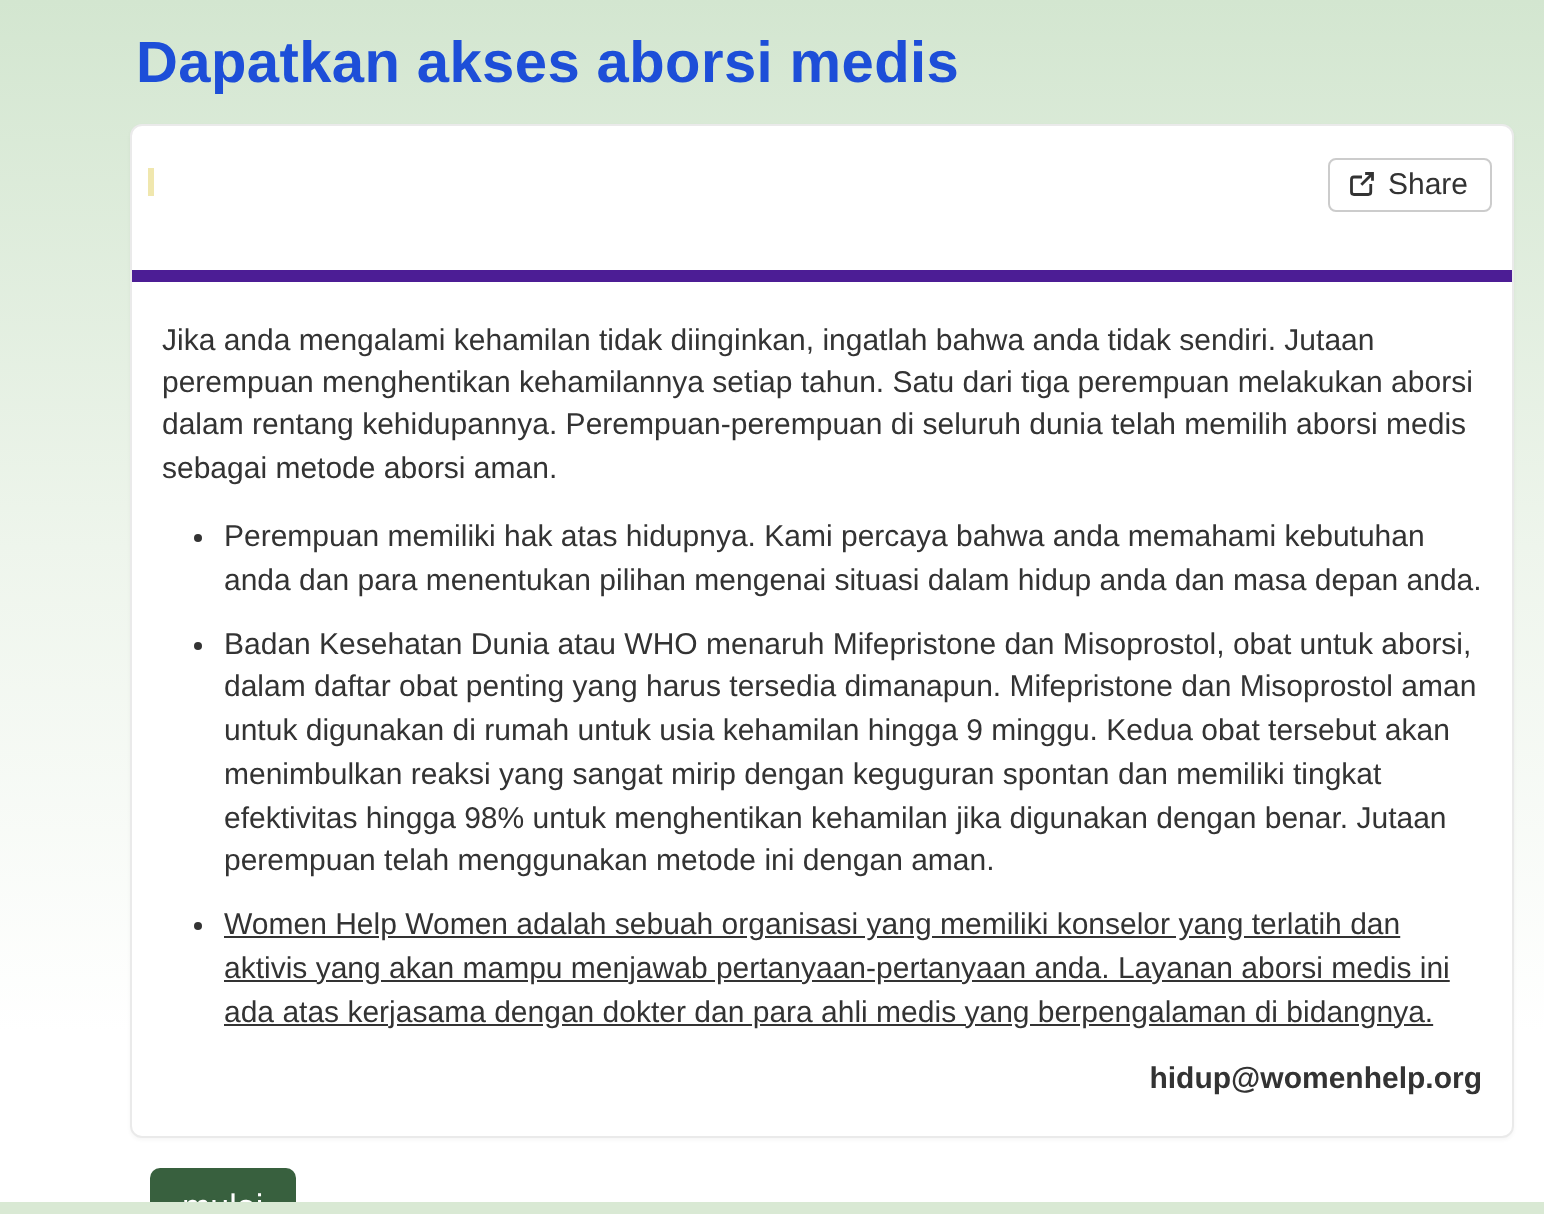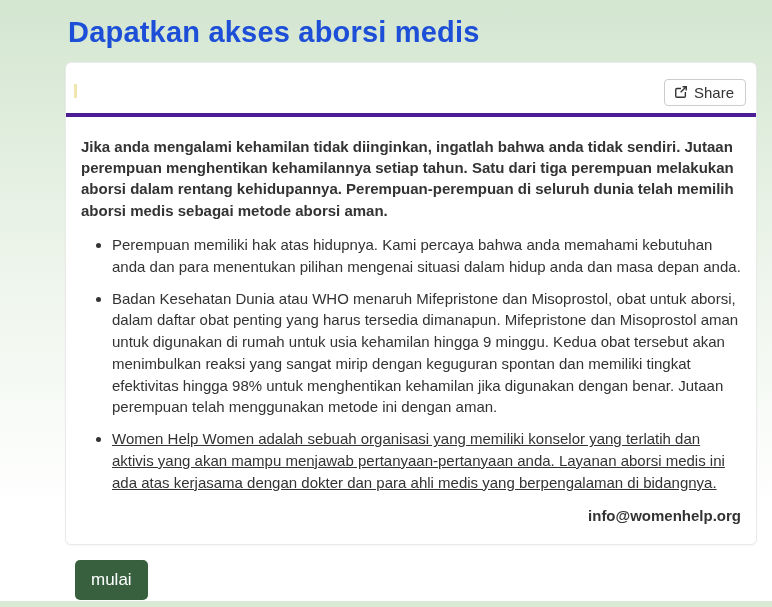--- a/index.html
+++ b/index.html
@@ -24,22 +24,22 @@
   .card {
     margin-left: 65px;
     width: 692px;
     background: #ffffff;
     border: 1px solid #eaeaea;
     border-radius: 6px;
     box-shadow: 0 1px 2px rgba(0,0,0,0.04);
   }
   .card-header {
     position: relative;
-    height: 54px;
-    border-bottom: 4px solid #4c1d95;
+    height: 78px;
+    border-bottom: 6px solid #4c1d95;
   }
   .cursor-mark {
     position: absolute;
     left: 8px; top: 21px;
     width: 3px; height: 14px;
     background: #f0e7ae;
   }
   .share-btn {
     position: absolute;
     right: 10px; top: 16px;
@@ -56,21 +56,21 @@
     cursor: pointer;
   }
   .share-btn svg { display: block; }
   .card-body {
     padding: 19px 15px 18px 15px;
     color: #333333;
     font-size: 15px;
   }
   .intro {
     margin: 0;
-    font-weight: bold;
+    font-weight: normal;
     line-height: 1.42;
   }
   .bullet-list {
     margin: 13px 0 0 0;
     padding-left: 31px;
   }
   .bullet-list li {
     margin-bottom: 10px;
     line-height: 1.45;
   }
@@ -121,21 +121,21 @@
       <span>Share</span>
     </button>
   </div>
   <div class="card-body">
     <p class="intro">Jika anda mengalami kehamilan tidak diinginkan, ingatlah bahwa anda tidak sendiri. Jutaan perempuan menghentikan kehamilannya setiap tahun. Satu dari tiga perempuan melakukan aborsi dalam rentang kehidupannya. Perempuan-perempuan di seluruh dunia telah memilih aborsi medis sebagai metode aborsi aman.</p>
     <ul class="bullet-list">
       <li>Perempuan memiliki hak atas hidupnya. Kami percaya bahwa anda memahami kebutuhan anda dan para menentukan pilihan mengenai situasi dalam hidup anda dan masa depan anda.</li>
       <li>Badan Kesehatan Dunia atau WHO menaruh Mifepristone dan Misoprostol, obat untuk aborsi, dalam daftar obat penting yang harus tersedia dimanapun. Mifepristone dan Misoprostol aman untuk digunakan di rumah untuk usia kehamilan hingga 9 minggu. Kedua obat tersebut akan menimbulkan reaksi yang sangat mirip dengan keguguran spontan dan memiliki tingkat efektivitas hingga 98% untuk menghentikan kehamilan jika digunakan dengan benar. Jutaan perempuan telah menggunakan metode ini dengan aman.</li>
       <li>Women Help Women adalah sebuah organisasi yang memiliki konselor yang terlatih dan aktivis yang akan mampu menjawab pertanyaan-pertanyaan anda. Layanan aborsi medis ini ada atas kerjasama dengan dokter dan para ahli medis yang berpengalaman di bidangnya.</li>
     </ul>
-    <p class="contact-email">info@womenhelp.org</p>
+    <p class="contact-email">hidup@womenhelp.org</p>
   </div>
 </div>
 
 <button class="start-btn">mulai</button>
 
 <div class="footer-strip"></div>
 
 
 
 

